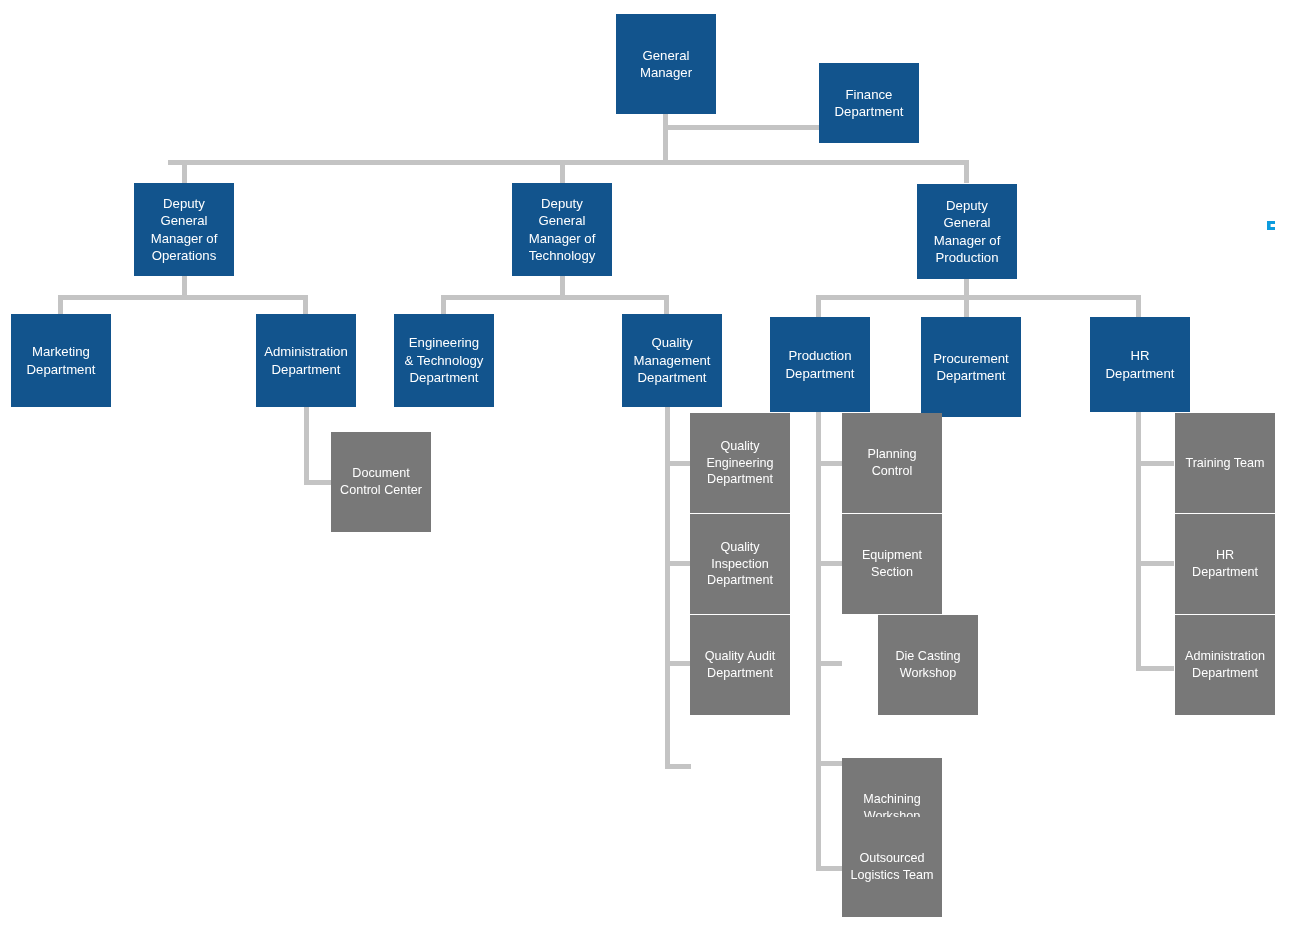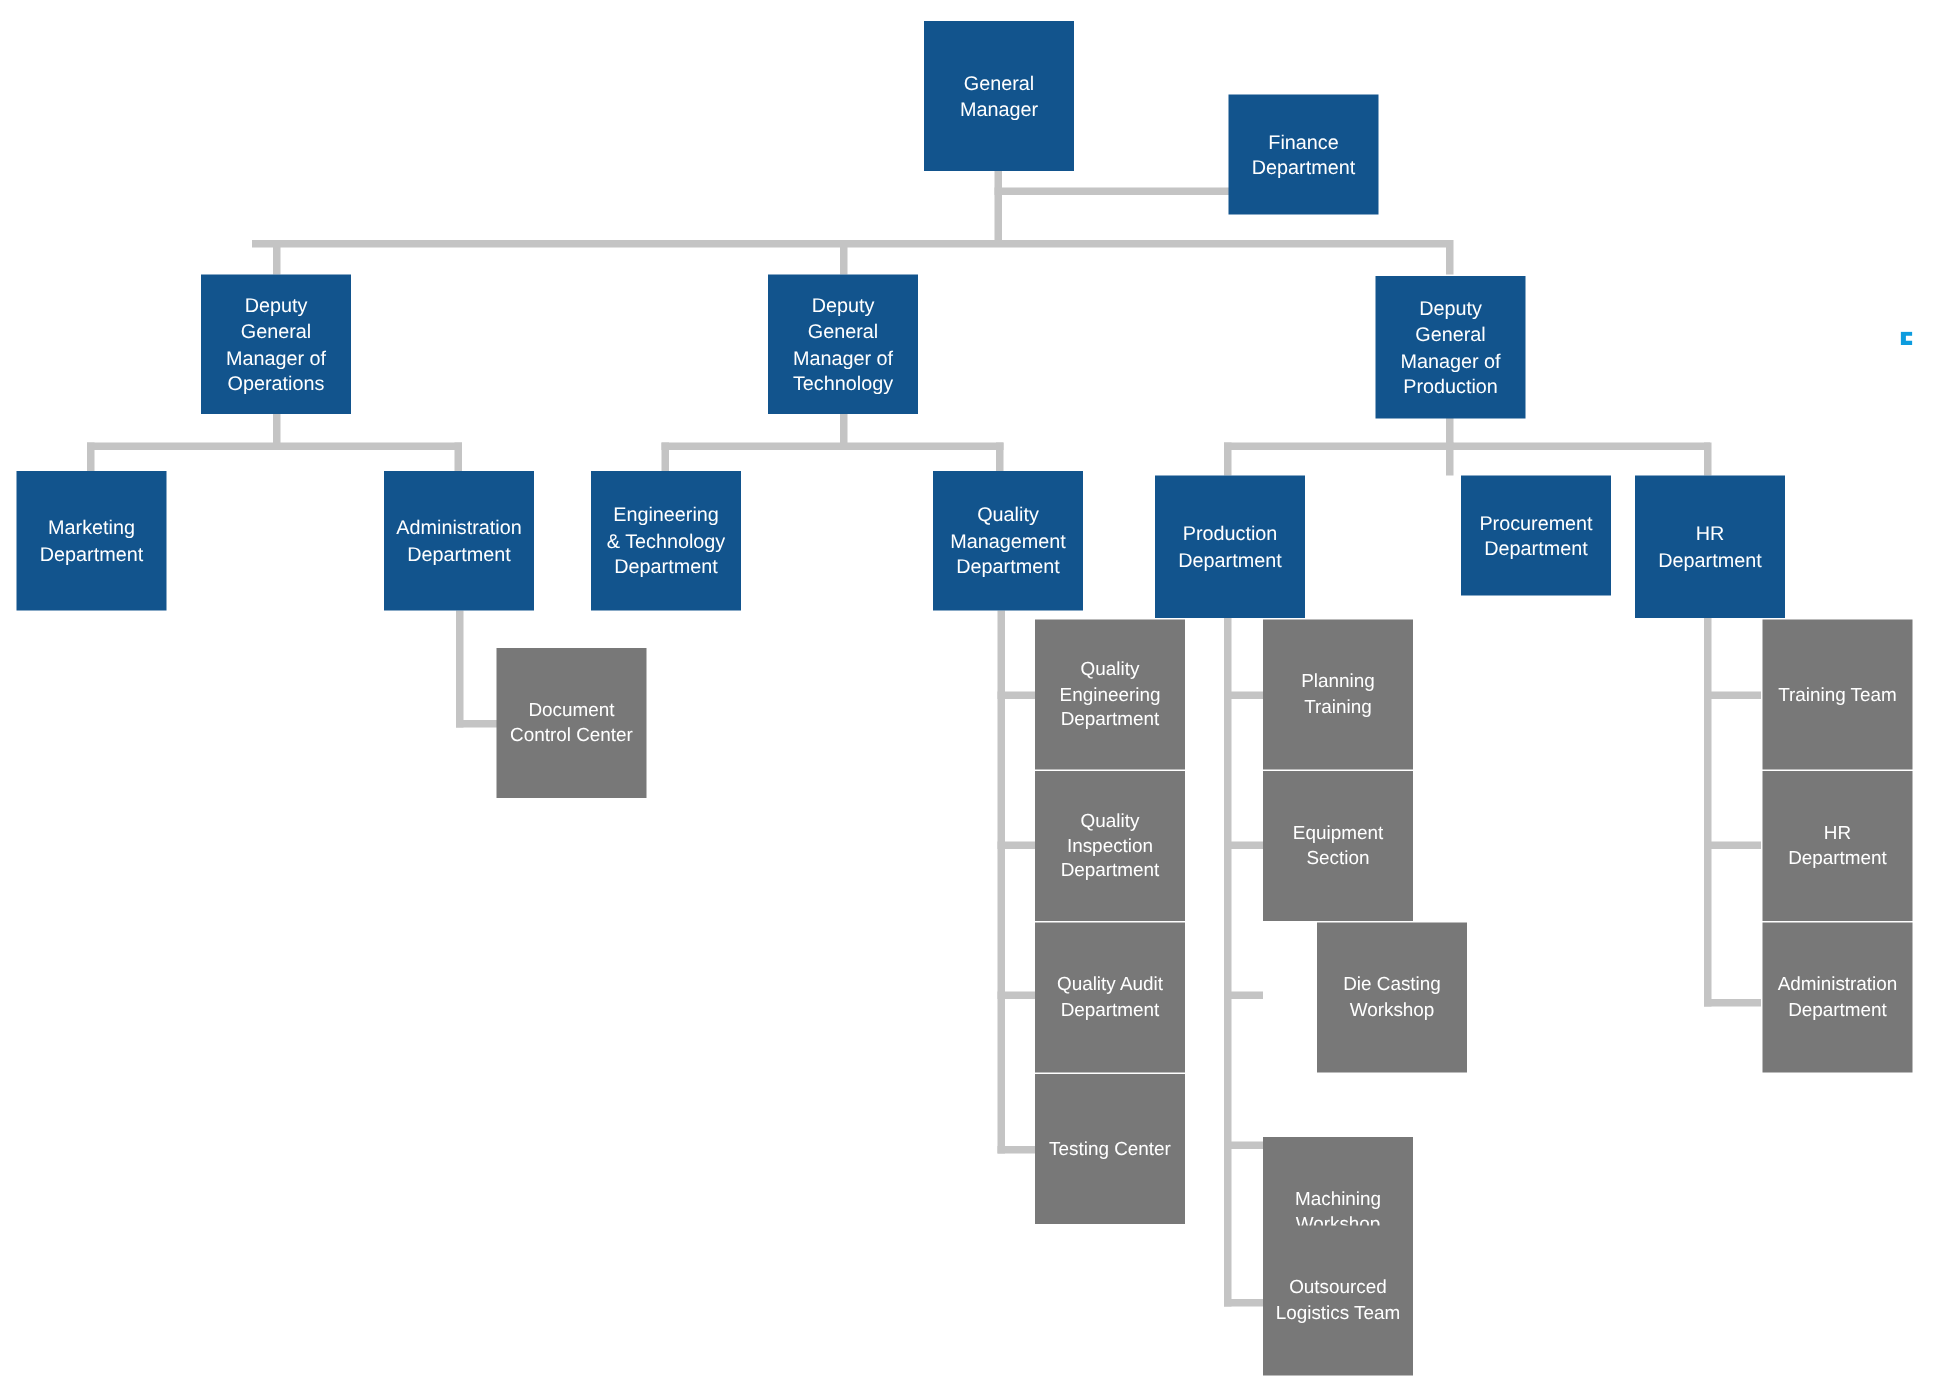--- a/index.html
+++ b/index.html
@@ -138,21 +138,21 @@
   </div>
   <div class="node blue fs-13" style="left:622px; top:314px; width:100px; height:93px;">
     <span class="label">Quality
 Management
 Department</span>
   </div>
   <div class="node blue fs-13" style="left:770px; top:317px; width:100px; height:95px;">
     <span class="label">Production
 Department</span>
   </div>
-  <div class="node blue fs-13" style="left:974px; top:317px; width:100px; height:80px;">
+  <div class="node blue fs-13" style="left:921px; top:317px; width:100px; height:100px;">
     <span class="label">Procurement
 Department</span>
   </div>
   <div class="node blue fs-13" style="left:1090px; top:317px; width:100px; height:95px;">
     <span class="label">HR
 Department</span>
   </div>
 
   <div class="node gray fs-12" style="left:331px; top:432px; width:100px; height:100px;">
     <span class="label">Document
@@ -166,27 +166,24 @@
   </div>
   <div class="node gray fs-12" style="left:690px; top:514px; width:100px; height:100px;">
     <span class="label">Quality
 Inspection
 Department</span>
   </div>
   <div class="node gray fs-12" style="left:690px; top:615px; width:100px; height:100px;">
     <span class="label">Quality Audit
 Department</span>
   </div>
-  <div class="node gray fs-12" style="left:690px; top:716px; width:100px; height:100px;">
-    <span class="label">Testing Center</span>
-  </div>
 
   <div class="node gray fs-12" style="left:842px; top:413px; width:100px; height:100px;">
     <span class="label">Planning
-Training</span>
+Control</span>
   </div>
   <div class="node gray fs-12" style="left:842px; top:514px; width:100px; height:100px;">
     <span class="label">Equipment
 Section</span>
   </div>
   <div class="node gray fs-12" style="left:842px; top:615px; width:100px; height:100px;margin-left:36px;">
     <span class="label">Die Casting
 Workshop</span>
   </div>
   <div class="node gray fs-12" style="left:842px; top:758px; width:100px; height:100px;">

